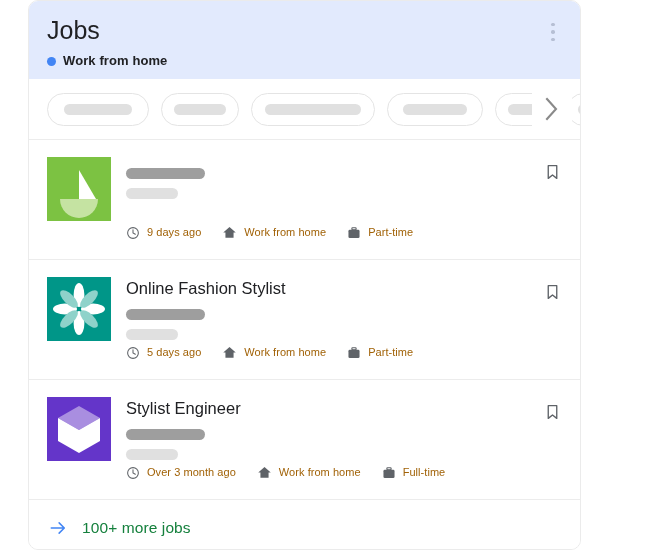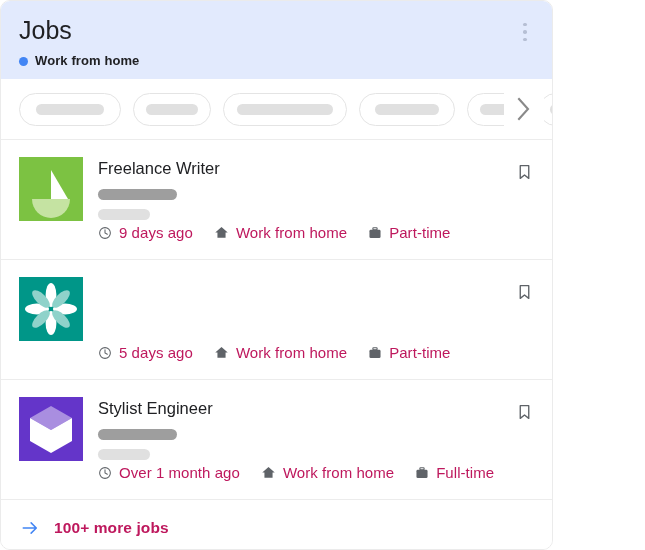--- a/index.html
+++ b/index.html
@@ -18,20 +18,21 @@
     position: relative;
     width: 553px;
     height: 550px;
     box-sizing: border-box;
     background: #ffffff;
     border-radius: 10px;
     border: 1px solid #ebebeb;
     overflow: hidden;
     display: flex;
     flex-direction: column;
+    margin-left: 28px;
   }
 
   
   .header {
     position: relative;
     height: 78px;
     flex: 0 0 78px;
     background: #e2eafd;
     box-sizing: border-box;
     padding: 14px 18px 0 18px;
@@ -190,23 +191,23 @@
   }
   .meta-item:last-child { margin-right: 0; }
   .meta-icon {
     display: flex;
     align-items: center;
     justify-content: center;
     margin-right: 7px;
     flex: 0 0 auto;
   }
   .meta-label {
-    font-size: 15px;
+    font-size: 11px;
     line-height: 15px;
-    color: #be185d;
+    color: #a16207;
     letter-spacing: 0.05px;
     white-space: nowrap;
   }
   .bookmark-btn {
     position: absolute;
     top: 21px;
     right: 17px;
     width: 22px;
     height: 24px;
     display: flex;
@@ -227,22 +228,22 @@
   }
   .footer-arrow {
     margin-right: 13px;
     display: flex;
     align-items: center;
     flex: 0 0 auto;
   }
   .footer-label {
     font-size: 15.5px;
     line-height: 20px;
-    font-weight: 700;
-    color: #be185d;
+    font-weight: 400;
+    color: #15803d;
     letter-spacing: 0.1px;
   }
 </style>
 </head>
 <body>
 
 <div class="jobs-widget">
 
   <div class="header">
     <div class="header-title">Jobs</div>
@@ -289,21 +290,20 @@
 
     <div class="job-card">
       <div class="job-logo">
         <svg width="64" height="64" viewBox="0 0 64 64">
           <rect x="0" y="0" width="64" height="64" fill="#7cc242"></rect>
           <path d="M32 13 L32 42 L49 42 Z" fill="#ffffff"></path>
           <path d="M13 42 A19 19 0 0 0 51 42 Z" fill="#c5e3a2"></path>
         </svg>
       </div>
       <div class="job-body">
-        <div class="job-title">Freelance Writer</div>
         <div class="line-skeleton-1"></div>
         <div class="line-skeleton-2"></div>
       </div>
       <div class="job-meta">
         <div class="meta-item">
           <span class="meta-icon">
             <svg width="14" height="14" viewBox="0 0 24 24">
               <circle cx="12" cy="12" r="9.2" fill="none" stroke="#5f6368" stroke-width="1.8"></circle>
               <path d="M12 6.5 L12 12 L16 14.2" fill="none" stroke="#5f6368" stroke-width="1.8" stroke-linecap="round"></path>
             </svg>
@@ -350,20 +350,25 @@
             </g>
             <g fill="#8fd2ca">
               <ellipse cx="-10" cy="-10" rx="11.4" ry="5.1" transform="rotate(45 -10 -10)"></ellipse>
               <ellipse cx="10" cy="10" rx="11.4" ry="5.1" transform="rotate(45 10 10)"></ellipse>
               <ellipse cx="10" cy="-10" rx="11.4" ry="5.1" transform="rotate(-45 10 -10)"></ellipse>
               <ellipse cx="-10" cy="10" rx="11.4" ry="5.1" transform="rotate(-45 -10 10)"></ellipse>
             </g>
           </g>
         </svg>
       </div>
+      <div class="job-body">
+        <div class="job-title">Online Fashion Stylist</div>
+        <div class="line-skeleton-1"></div>
+        <div class="line-skeleton-2"></div>
+      </div>
       <div class="job-meta">
         <div class="meta-item">
           <span class="meta-icon">
             <svg width="14" height="14" viewBox="0 0 24 24">
               <circle cx="12" cy="12" r="9.2" fill="none" stroke="#5f6368" stroke-width="1.8"></circle>
               <path d="M12 6.5 L12 12 L16 14.2" fill="none" stroke="#5f6368" stroke-width="1.8" stroke-linecap="round"></path>
             </svg>
           </span>
           <span class="meta-label">5 days ago</span>
         </div>
@@ -407,21 +412,21 @@
         <div class="line-skeleton-2"></div>
       </div>
       <div class="job-meta">
         <div class="meta-item">
           <span class="meta-icon">
             <svg width="14" height="14" viewBox="0 0 24 24">
               <circle cx="12" cy="12" r="9.2" fill="none" stroke="#5f6368" stroke-width="1.8"></circle>
               <path d="M12 6.5 L12 12 L16 14.2" fill="none" stroke="#5f6368" stroke-width="1.8" stroke-linecap="round"></path>
             </svg>
           </span>
-          <span class="meta-label">Over 1 month ago</span>
+          <span class="meta-label">Over 3 month ago</span>
         </div>
         <div class="meta-item">
           <span class="meta-icon">
             <svg width="15" height="15" viewBox="0 0 24 24">
               <path d="M12 3 L22 12 L18.5 12 L18.5 20.5 L5.5 20.5 L5.5 12 L2 12 Z" fill="#5f6368"></path>
             </svg>
           </span>
           <span class="meta-label">Work from home</span>
         </div>
         <div class="meta-item">

